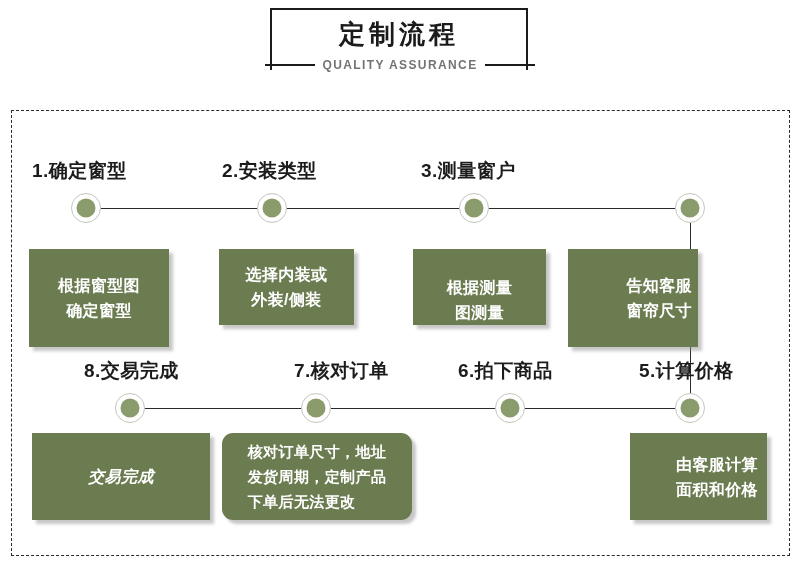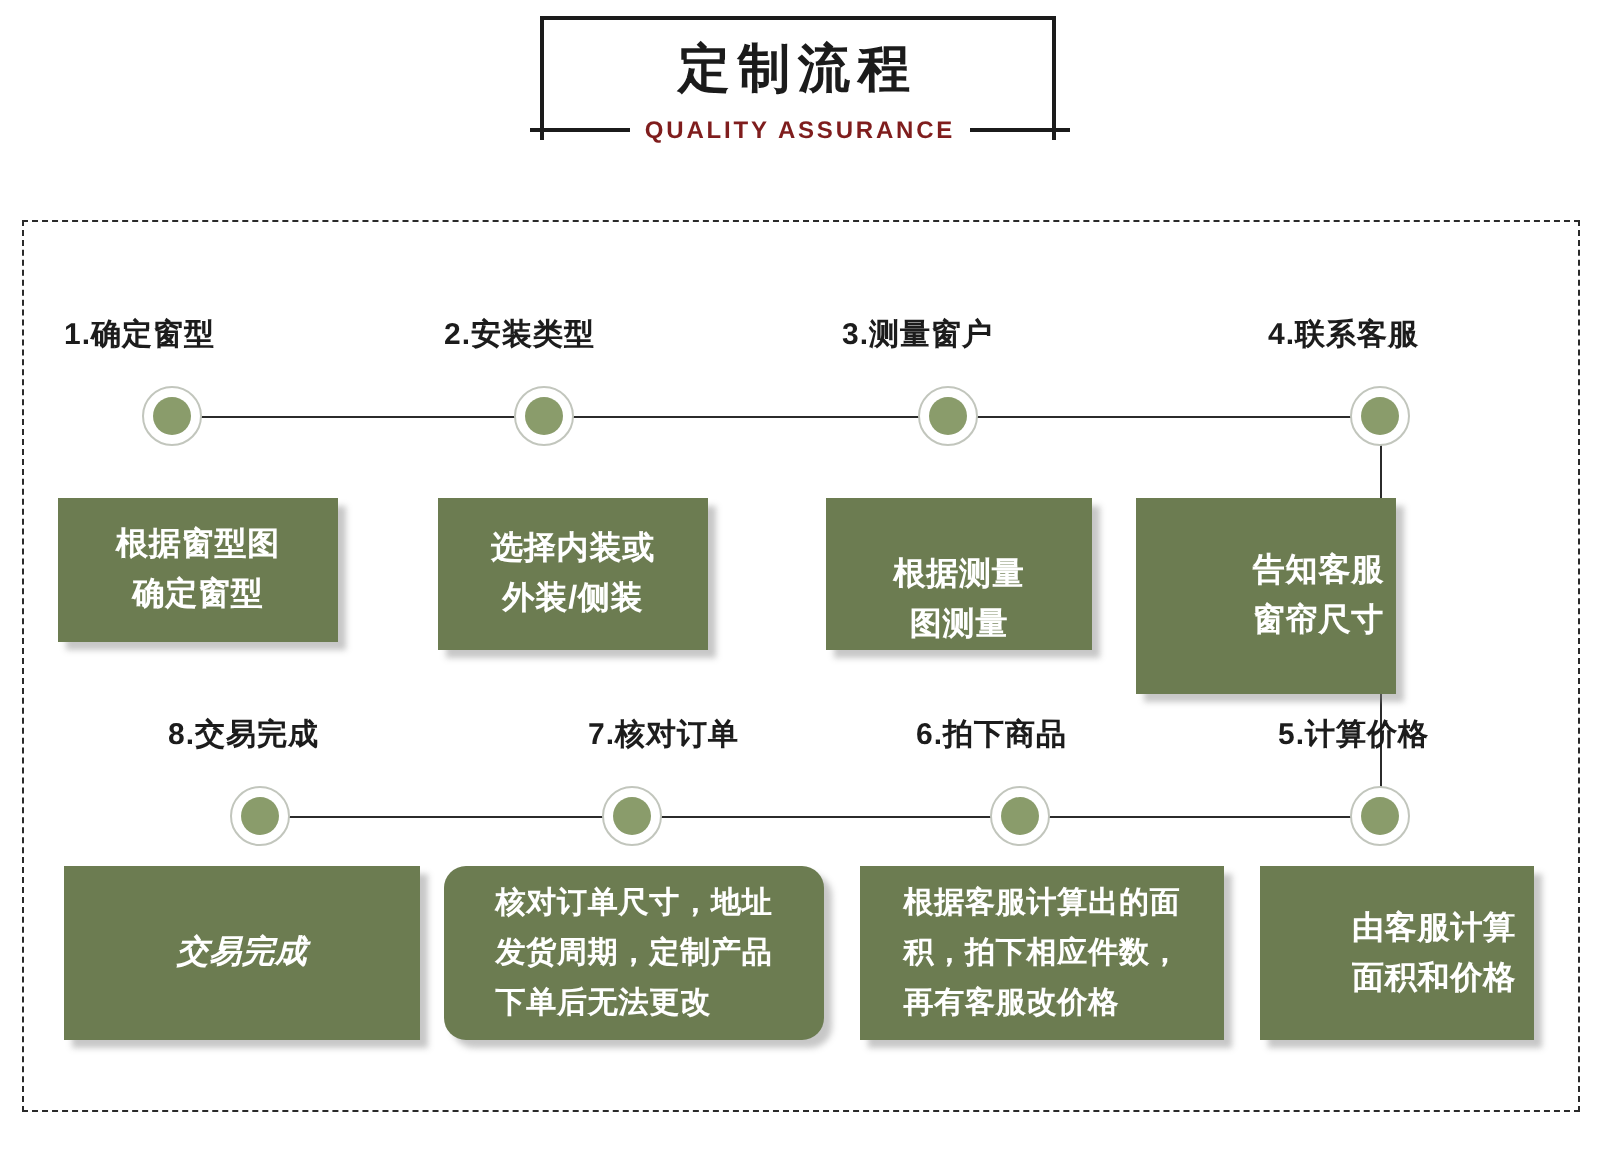--- a/index.html
+++ b/index.html
@@ -56,21 +56,21 @@
     flex: 1 1 auto;
     height: 0;
     border-top: 2px solid #1b1b1b;
   }
   .title-sub {
     flex: 0 0 auto;
     padding: 0 7px;
     font-size: 12px;
     font-weight: bold;
     letter-spacing: 1.4px;
-    color: #7f1d1d;
+    color: #737373;
     background: #ffffff;
     white-space: nowrap;
   }
 
   
   .dashed-frame {
     position: absolute;
     left: 11px;
     top: 110px;
     width: 779px;
@@ -107,21 +107,21 @@
     top: 50%;
     transform: translate(-50%, -50%);
     width: 19px;
     height: 19px;
     border-radius: 50%;
     background: #8a9c6b;
   }
 
   .step-label {
     position: absolute;
-    font-size: 15px;
+    font-size: 19px;
     font-weight: bold;
     color: #1c1c1c;
     white-space: nowrap;
     letter-spacing: 0.5px;
     z-index: 4;
   }
 
   .box {
     position: absolute;
     background: #6c7c51;
@@ -164,25 +164,24 @@
   <div class="rail" style="left:86px; top:208px; width:604px;"></div>
 
   <div class="node" style="left:71px; top:193px;"></div>
   <div class="node" style="left:257px; top:193px;"></div>
   <div class="node" style="left:459px; top:193px;"></div>
   <div class="node" style="left:675px; top:193px;"></div>
 
   <div class="step-label" style="left:32px; top:158px;">1.确定窗型</div>
   <div class="step-label" style="left:222px; top:158px;">2.安装类型</div>
   <div class="step-label" style="left:421px; top:158px;">3.测量窗户</div>
-  <div class="step-label" style="left:634px; top:158px;">4.联系客服</div>
 
   <div class="v-connector" style="left:690px; top:208px; height:200px;"></div>
 
-  <div class="box narrow" style="left:29px; top:249px; width:140px; height:72px;">
+  <div class="box narrow" style="left:29px; top:249px; width:140px; height:98px;">
     <span class="box-text">根据窗型图
 确定窗型</span>
   </div>
   <div class="box narrow" style="left:219px; top:249px; width:135px; height:76px;">
     <span class="box-text">选择内装或
 外装/侧装</span>
   </div>
   <div class="box narrow" style="left:413px; top:249px; width:133px; height:76px;align-items:flex-end;">
     <span class="box-text">根据测量
 图测量</span>
@@ -205,23 +204,18 @@
   <div class="step-label" style="left:639px; top:358px;">5.计算价格</div>
 
   <div class="box narrow" style="left:32px; top:433px; width:178px; height:87px;font-style:italic;">
     <span class="box-text">交易完成</span>
   </div>
   <div class="box wide" style="left:222px; top:433px; width:190px; height:87px;border-radius:11px;">
     <span class="box-text">核对订单尺寸，地址
 发货周期，定制产品
 下单后无法更改</span>
   </div>
-  <div class="box wide" style="left:430px; top:433px; width:182px; height:87px;">
-    <span class="box-text">根据客服计算出的面
-积，拍下相应件数，
-再有客服改价格</span>
-  </div>
   <div class="box narrow" style="left:630px; top:433px; width:137px; height:87px;padding-left:37px;">
     <span class="box-text">由客服计算
 面积和价格</span>
   </div>
 
 </div>
 
 </body></html>

